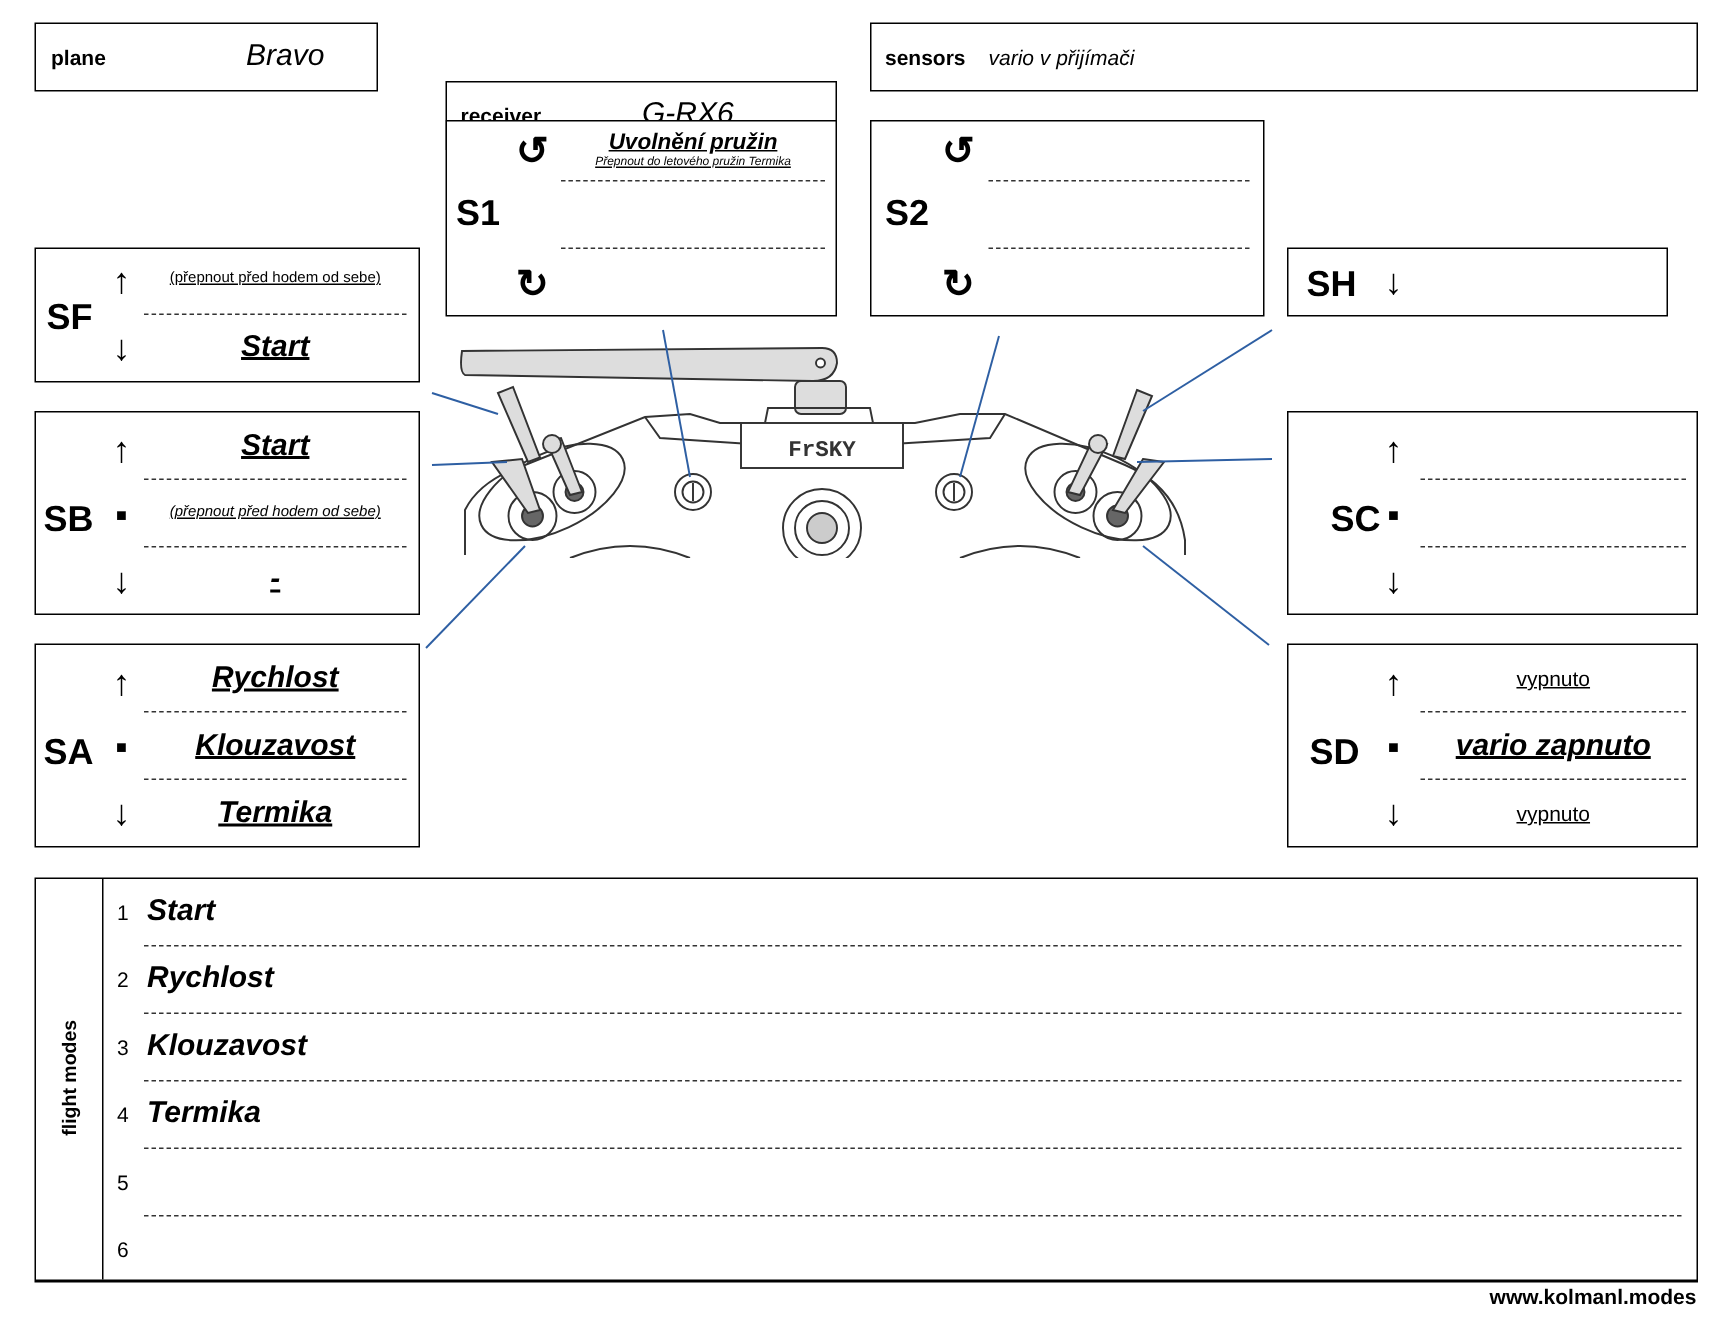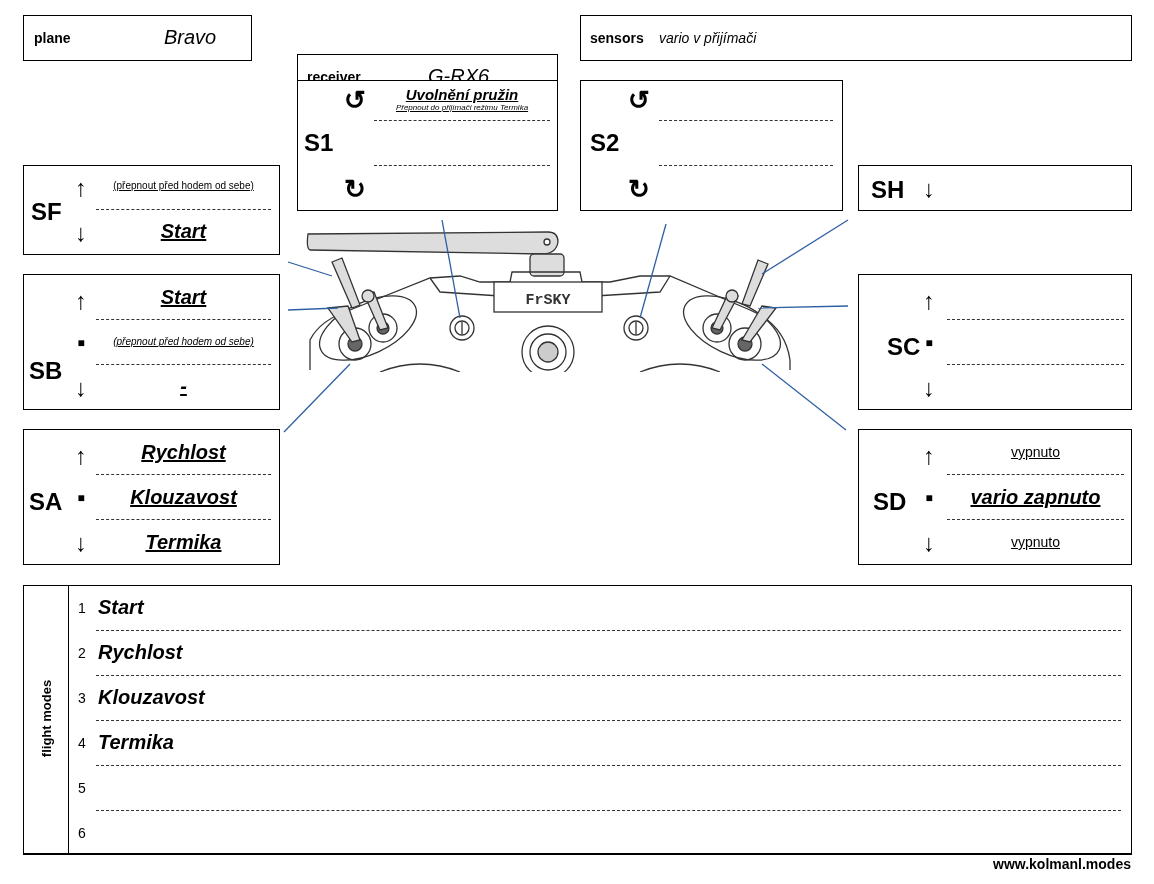--- a/index.html
+++ b/index.html
@@ -38,21 +38,21 @@
   <span class="hdr-label" style="left:9px;top:14px;">sensors</span>
   <span class="hdr-value-sm" style="left:78px;top:14px;">vario v přijímači</span>
 </div>
 
 <div class="box" style="left:297px;top:80px;width:261px;height:131px;">
   <span class="sw-name" style="left:6px;top:48px;">S1</span>
   <span class="rot" style="left:46px;top:6px;">↺</span>
   <span class="rot" style="left:46px;top:95px;">↻</span>
   <div class="pos" style="left:76px;top:5px;width:176px;">
     <div class="big" style="font-size:15px;">Uvolnění pružin</div>
-    <div class="smalli" style="font-size:8px;">Přepnout do přijímači režimu Termika</div>
+    <div class="smalli" style="font-size:8px;">Přepnout do letového pružin Termika</div>
   </div>
   <div class="dash" style="left:76px;top:39px;width:176px;"></div>
   <div class="dash" style="left:76px;top:84px;width:176px;"></div>
   <div class="pos norm" style="left:76px;top:95px;width:176px;"></div>
 </div>
 
 <div class="box" style="left:580px;top:80px;width:263px;height:131px;">
   <span class="sw-name" style="left:9px;top:48px;">S2</span>
   <span class="rot" style="left:47px;top:6px;">↺</span>
   <span class="rot" style="left:47px;top:95px;">↻</span>
@@ -64,28 +64,28 @@
 
 <div class="box" style="left:23px;top:165px;width:257px;height:90px;">
   <span class="sw-name" style="left:7px;top:32px;">SF</span>
   <span class="arrow" style="left:47px;top:10px;">↑</span>
   <span class="arrow" style="left:47px;top:55px;">↓</span>
   <div class="pos small" style="left:72px;top:14px;width:175px;">(přepnout před hodem od sebe)</div>
   <div class="dash" style="left:72px;top:43px;width:175px;"></div>
   <div class="pos big" style="left:72px;top:54px;width:175px;">Start</div>
 </div>
 
-<div class="box" style="left:858px;top:165px;width:274px;height:46px;text-decoration:underline;">
+<div class="box" style="left:858px;top:165px;width:254px;height:46px;text-decoration:underline;">
   <span class="sw-name" style="left:12px;top:10px;">SH</span>
   <span class="arrow" style="left:60px;top:11px;">↓</span>
   <div class="pos norm" style="left:90px;top:14px;width:175px;"></div>
 </div>
 
 <div class="box" style="left:23px;top:274px;width:257px;height:136px;">
-  <span class="sw-name" style="left:5px;top:58px;margin-top:24px;">SB</span>
+  <span class="sw-name" style="left:5px;top:58px;">SB</span>
   <span class="arrow" style="left:47px;top:14px;">↑</span>
   <span class="arrow" style="left:47px;top:62px;font-size:12px;">■</span>
   <span class="arrow" style="left:47px;top:101px;">↓</span>
   <div class="pos big" style="left:72px;top:11px;width:175px;">Start</div>
   <div class="dash" style="left:72px;top:44px;width:175px;"></div>
   <div class="pos smalli" style="left:72px;top:61px;width:175px;">(přepnout před hodem od sebe)</div>
   <div class="dash" style="left:72px;top:89px;width:175px;"></div>
   <div class="pos big" style="left:72px;top:100px;width:175px;">-</div>
 </div>
 

